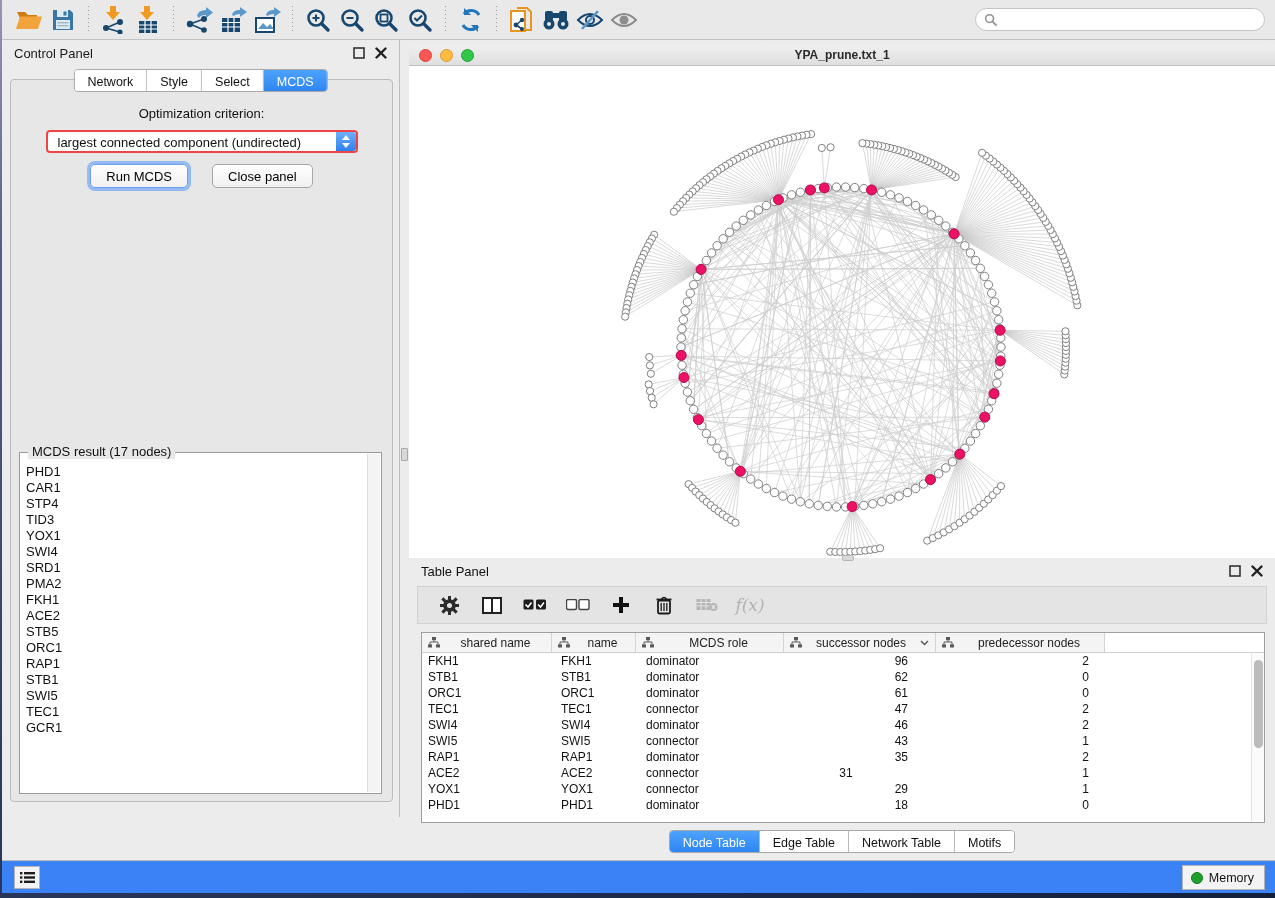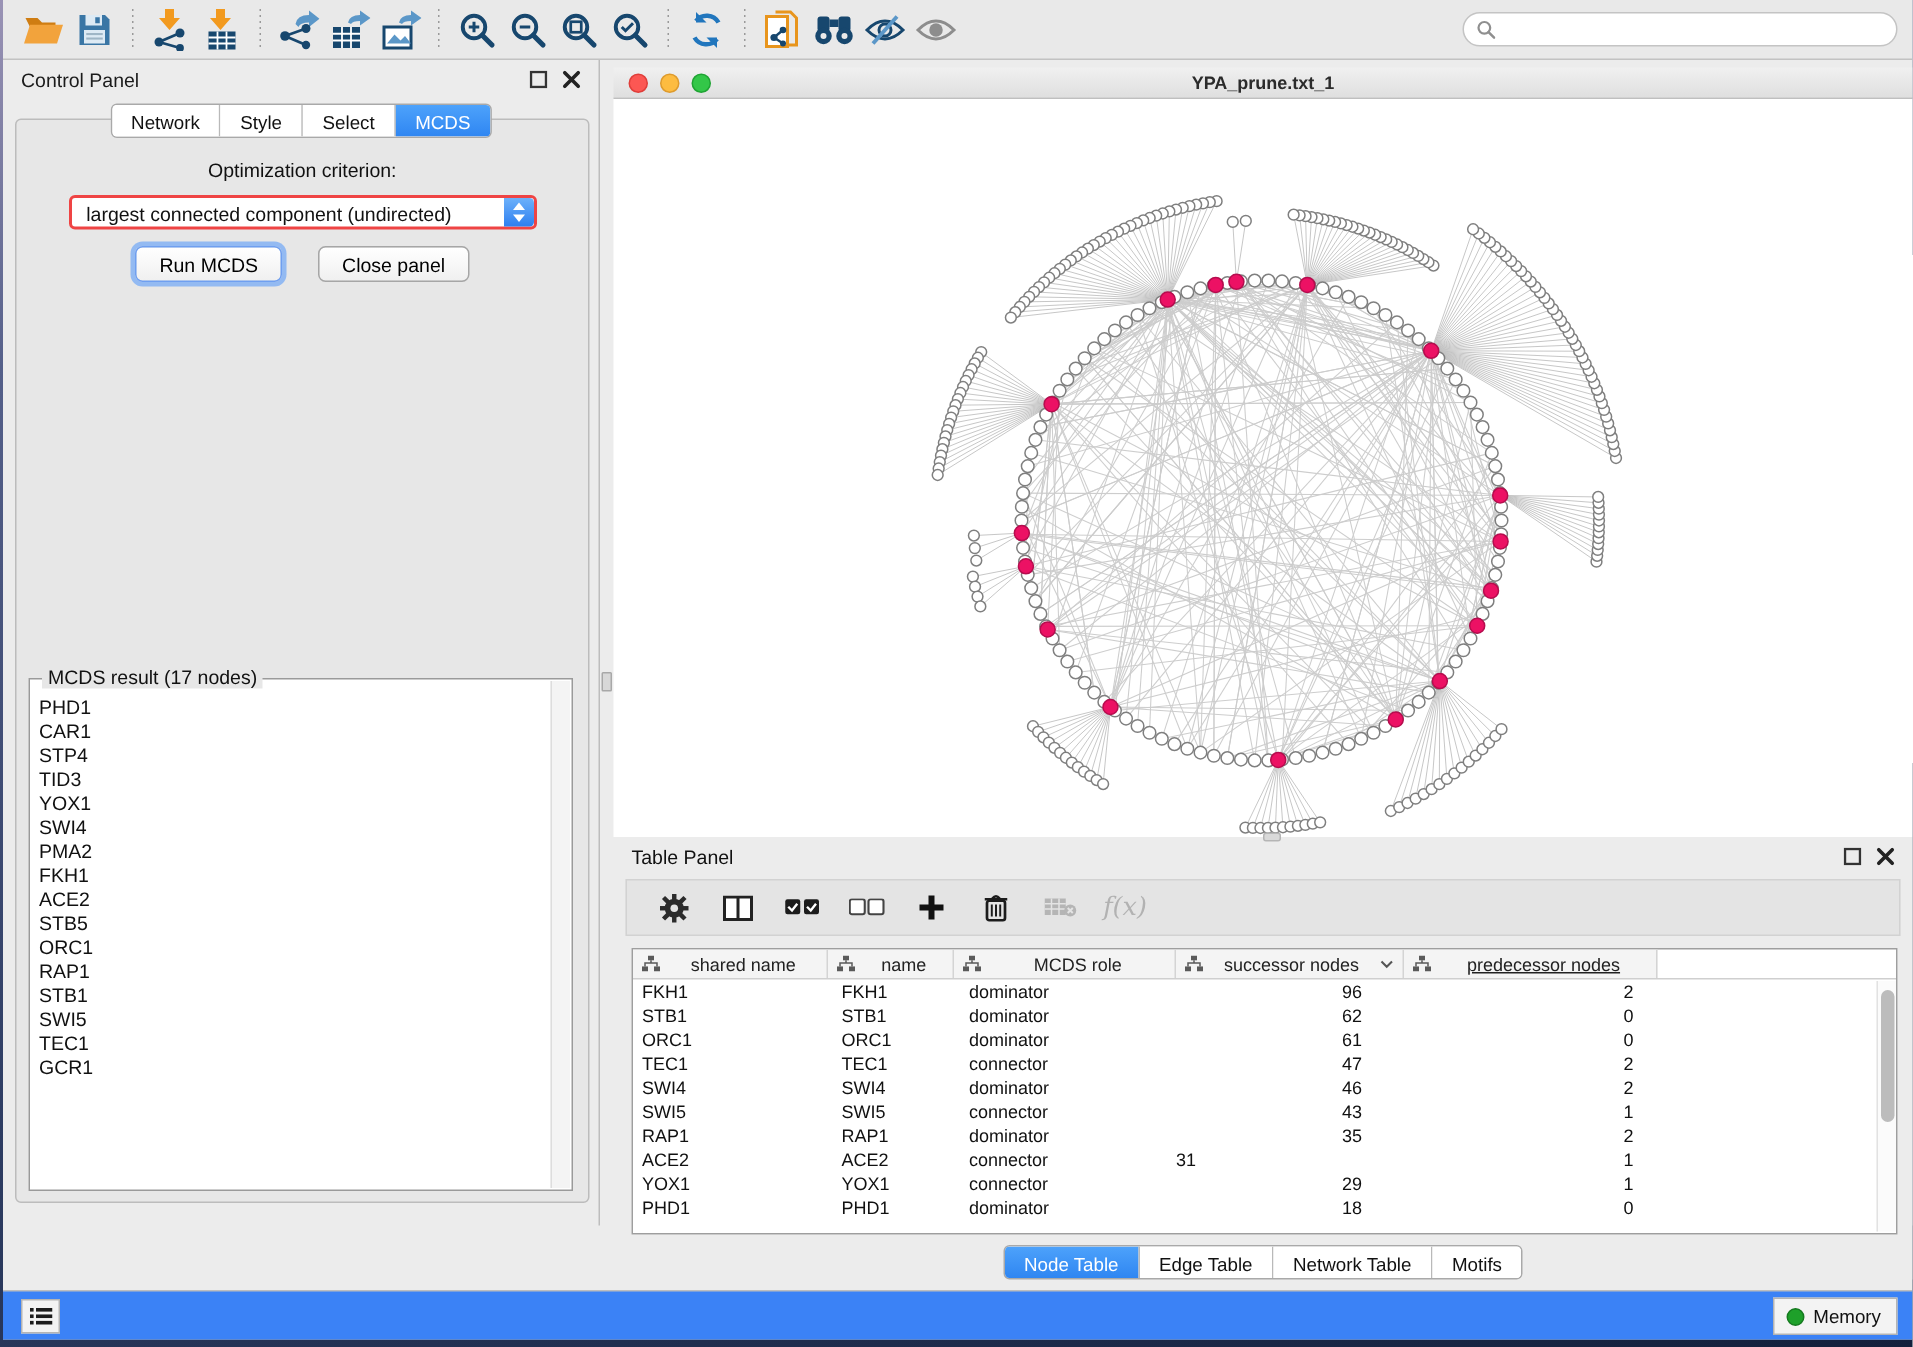--- a/index.html
+++ b/index.html
@@ -297,20 +297,21 @@
         </div>
         <div class="result-group">
           <span class="result-legend">MCDS result (17 nodes)</span>
           <ul class="result-list" id="mcds-list">
               <li>PHD1</li>
               <li>CAR1</li>
               <li>STP4</li>
               <li>TID3</li>
               <li>YOX1</li>
               <li>SWI4</li>
+              <li>SRD1</li>
               <li>PMA2</li>
               <li>FKH1</li>
               <li>ACE2</li>
               <li>STB5</li>
               <li>ORC1</li>
               <li>RAP1</li>
               <li>STB1</li>
               <li>SWI5</li>
               <li>TEC1</li>
               <li>GCR1</li>
@@ -1239,21 +1240,21 @@
                     <rect x="0" y="7.3" width="4" height="3.2"></rect>
                     <rect x="8" y="7.3" width="4" height="3.2"></rect>
                   </g>
                   <path d="M6 3.2 V5 M2 7.3 V5 H10 V7.3" stroke="#5a5a5a" stroke-width="1" fill="none"></path>
                 </svg>
                 <span class="hlabel">successor nodes</span>
                 <svg width="9" height="6" viewBox="0 0 9 6" style="margin-right:6px">
                   <path d="M1 1 L4.5 4.5 L8 1" stroke="#555" stroke-width="1.4" fill="none"></path>
                 </svg>
               </div>
-              <div class="tp-hcell" style="width: 169px; text-decoration: underline;">
+              <div class="tp-hcell" style="width: 169px;">
                 <svg class="hicon" width="12" height="11" viewBox="0 0 12 11">
                   <g fill="#5a5a5a">
                     <rect x="4" y="0" width="4" height="3.2"></rect>
                     <rect x="0" y="7.3" width="4" height="3.2"></rect>
                     <rect x="8" y="7.3" width="4" height="3.2"></rect>
                   </g>
                   <path d="M6 3.2 V5 M2 7.3 V5 H10 V7.3" stroke="#5a5a5a" stroke-width="1" fill="none"></path>
                 </svg>
                 <span class="hlabel">predecessor nodes</span>
               </div>
@@ -1305,21 +1306,21 @@
                 <div class="tp-cell" style="width: 130px; padding-left: 6px;">RAP1</div>
                 <div class="tp-cell" style="width: 84px; padding-left: 9px;">RAP1</div>
                 <div class="tp-cell" style="width: 148px; padding-left: 10px;">dominator</div>
                 <div class="tp-cell" style="width: 152px; text-align: right; padding-right: 28px;">35</div>
                 <div class="tp-cell" style="width: 169px; text-align: right; padding-right: 16px;">2</div>
               </div>
               <div class="tp-row">
                 <div class="tp-cell" style="width: 130px; padding-left: 6px;">ACE2</div>
                 <div class="tp-cell" style="width: 84px; padding-left: 9px;">ACE2</div>
                 <div class="tp-cell" style="width: 148px; padding-left: 10px;">connector</div>
-                <div class="tp-cell" style="width: 152px; text-align: left; padding-right: 28px;">31</div>
+                <div class="tp-cell" style="width: 152px; text-align: center; padding-right: 28px;">31</div>
                 <div class="tp-cell" style="width: 169px; text-align: right; padding-right: 16px;">1</div>
               </div>
               <div class="tp-row">
                 <div class="tp-cell" style="width: 130px; padding-left: 6px;">YOX1</div>
                 <div class="tp-cell" style="width: 84px; padding-left: 9px;">YOX1</div>
                 <div class="tp-cell" style="width: 148px; padding-left: 10px;">connector</div>
                 <div class="tp-cell" style="width: 152px; text-align: right; padding-right: 28px;">29</div>
                 <div class="tp-cell" style="width: 169px; text-align: right; padding-right: 16px;">1</div>
               </div>
               <div class="tp-row">

